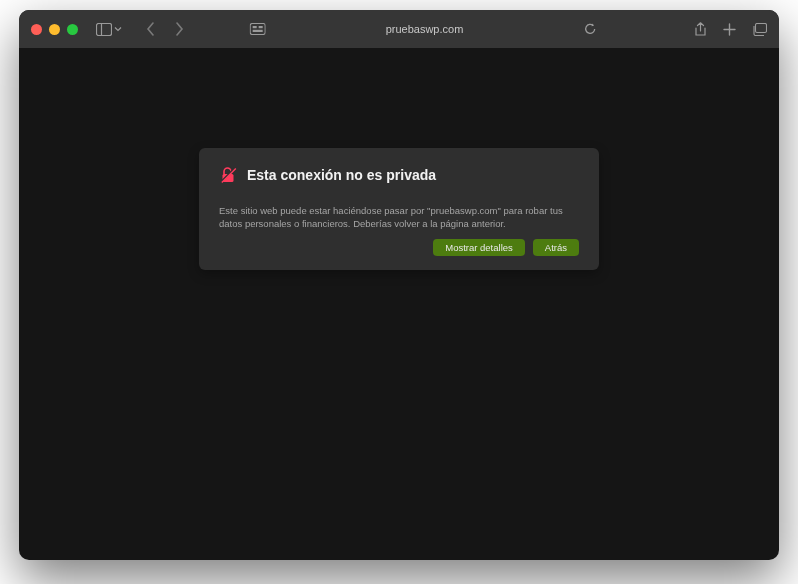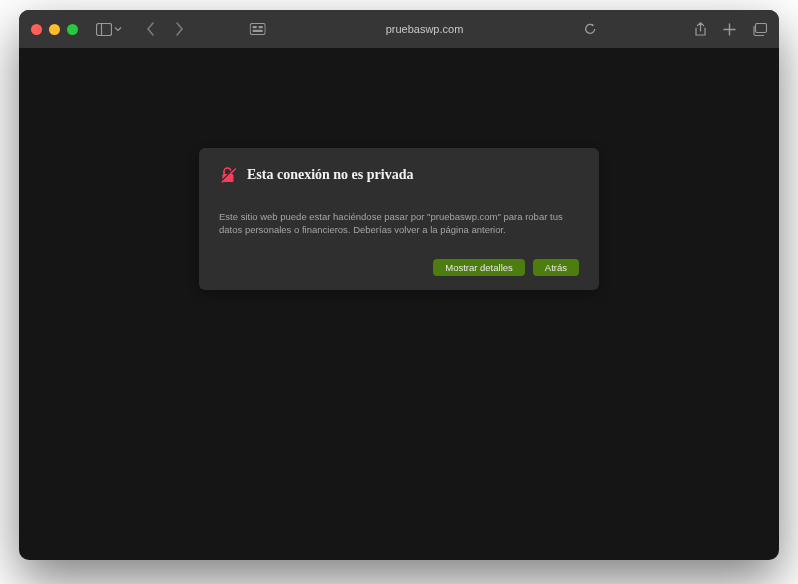--- a/index.html
+++ b/index.html
@@ -100,37 +100,36 @@
       width: 400px;
       background: #2f2f2f;
       border-radius: 6px;
       padding: 18px 20px 14px 20px;
       box-shadow: 0 4px 12px rgba(0,0,0,0.3);
     }
     .warning-header {
       display: flex;
       align-items: center;
       gap: 10px;
-      margin-bottom: 26px;
-      font-family: Liberation Serif, serif;
+      margin-bottom: 20px;
     }
     .lock-icon {
       width: 18px;
       height: 18px;
     }
     .warning-title {
       color: #f2f2f2;
       font-size: 14px;
       font-weight: 700;
     }
     .warning-body {
       color: #a5a5a5;
       font-size: 9.5px;
       line-height: 1.4;
-      margin-bottom: 22px;
+      margin-bottom: 8px;
     }
     .warning-buttons {
       display: flex;
       justify-content: flex-end;
       gap: 8px;
     }
     .btn {
       background: #4d7c0f;
       color: #e8e8e8;
       border: none;

